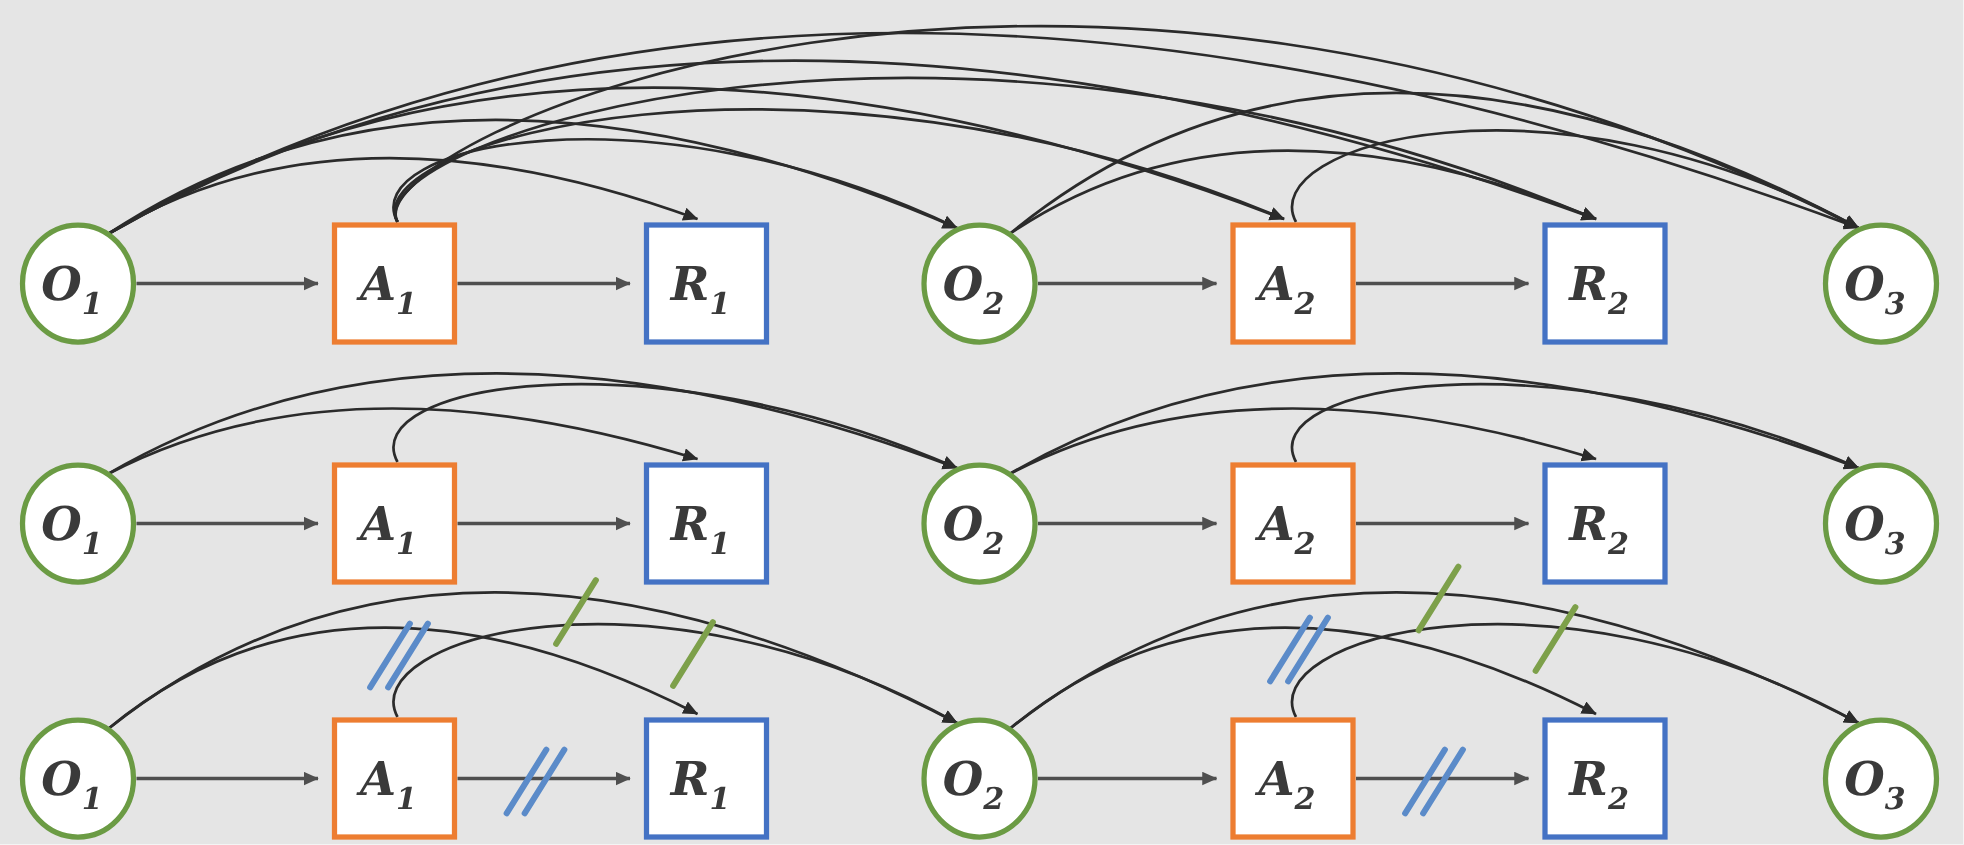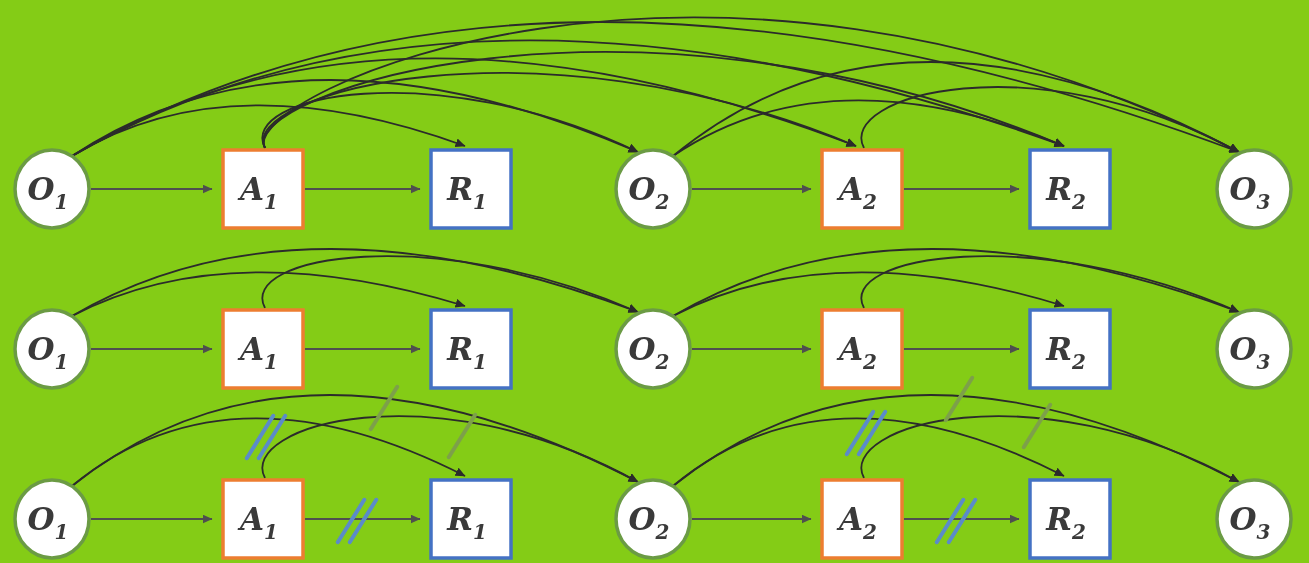--- a/index.html
+++ b/index.html
@@ -1,20 +1,20 @@
 <!DOCTYPE html>
 <html><head>
 <meta charset="utf-8">
 <style>
   html, body { margin: 0; padding: 0; background: #ffffff; }
   .canvas {
     position: relative;
     width: 1309px;
     height: 563px;
-    background: #84cc16;
+    background: #e5e5e5;
     overflow: hidden;
     font-family: "DejaVu Serif", serif;
   }
   svg { display: block; }
   .node-label {
     font-family: "DejaVu Serif", serif;
     font-style: italic;
     font-weight: bold;
   }
 </style>

